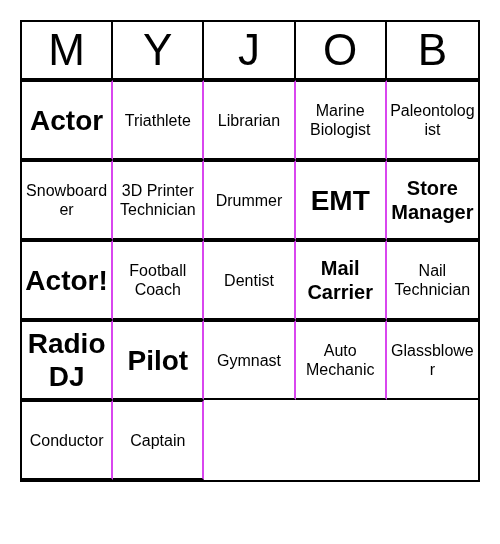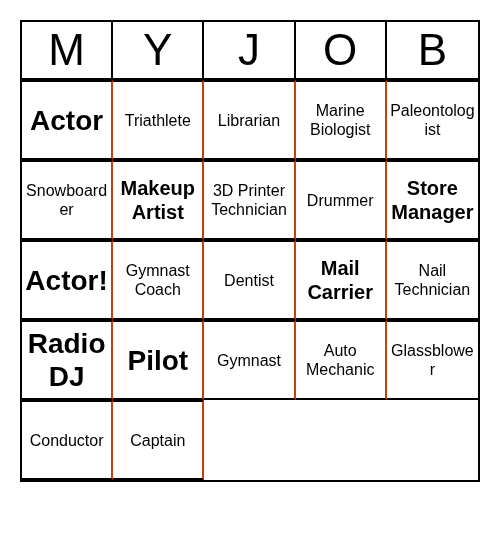--- a/index.html
+++ b/index.html
@@ -42,21 +42,21 @@
     .grid {
       display: grid;
       grid-template-columns: repeat(5, 1fr);
       border-left: 2px solid #000;
       border-top: 2px solid #000;
       border-right: 2px solid #000;
       border-bottom: 2px solid #000;
     }
 
     .cell {
-      border-right: 2px solid #c2410c;
+      border-right: 2px solid #d946ef;
       border-bottom: 2px solid #000;
       border-top: 2px solid #000;
       display: flex;
       align-items: center;
       justify-content: center;
       text-align: center;
       padding: 4px 3px;
       min-height: 80px;
       word-break: break-word;
       line-height: 1.2;
@@ -101,36 +101,36 @@
       <div class="cell">
         <span class="cell-text-sm">Marine Biologist</span>
       </div>
       <div class="cell">
         <span class="cell-text-sm">Paleontologist</span>
       </div>
       <div class="cell">
         <span class="cell-text-sm">Snowboarder</span>
       </div>
       <div class="cell">
-        <span class="cell-text-md">Makeup Artist</span>
-      </div>
-      <div class="cell">
         <span class="cell-text-sm">3D Printer Technician</span>
       </div>
       <div class="cell">
         <span class="cell-text-sm">Drummer</span>
+      </div>
+      <div class="cell">
+        <span class="cell-text-lg">EMT</span>
       </div>
       <div class="cell">
         <span class="cell-text-md">Store Manager</span>
       </div>
       <div class="cell">
         <span class="cell-text-lg">Actor!</span>
       </div>
       <div class="cell">
-        <span class="cell-text-sm">Gymnast Coach</span>
+        <span class="cell-text-sm">Football Coach</span>
       </div>
       <div class="cell">
         <span class="cell-text-sm">Dentist</span>
       </div>
       <div class="cell">
         <span class="cell-text-md">Mail Carrier</span>
       </div>
       <div class="cell">
         <span class="cell-text-sm">Nail Technician</span>
       </div>

